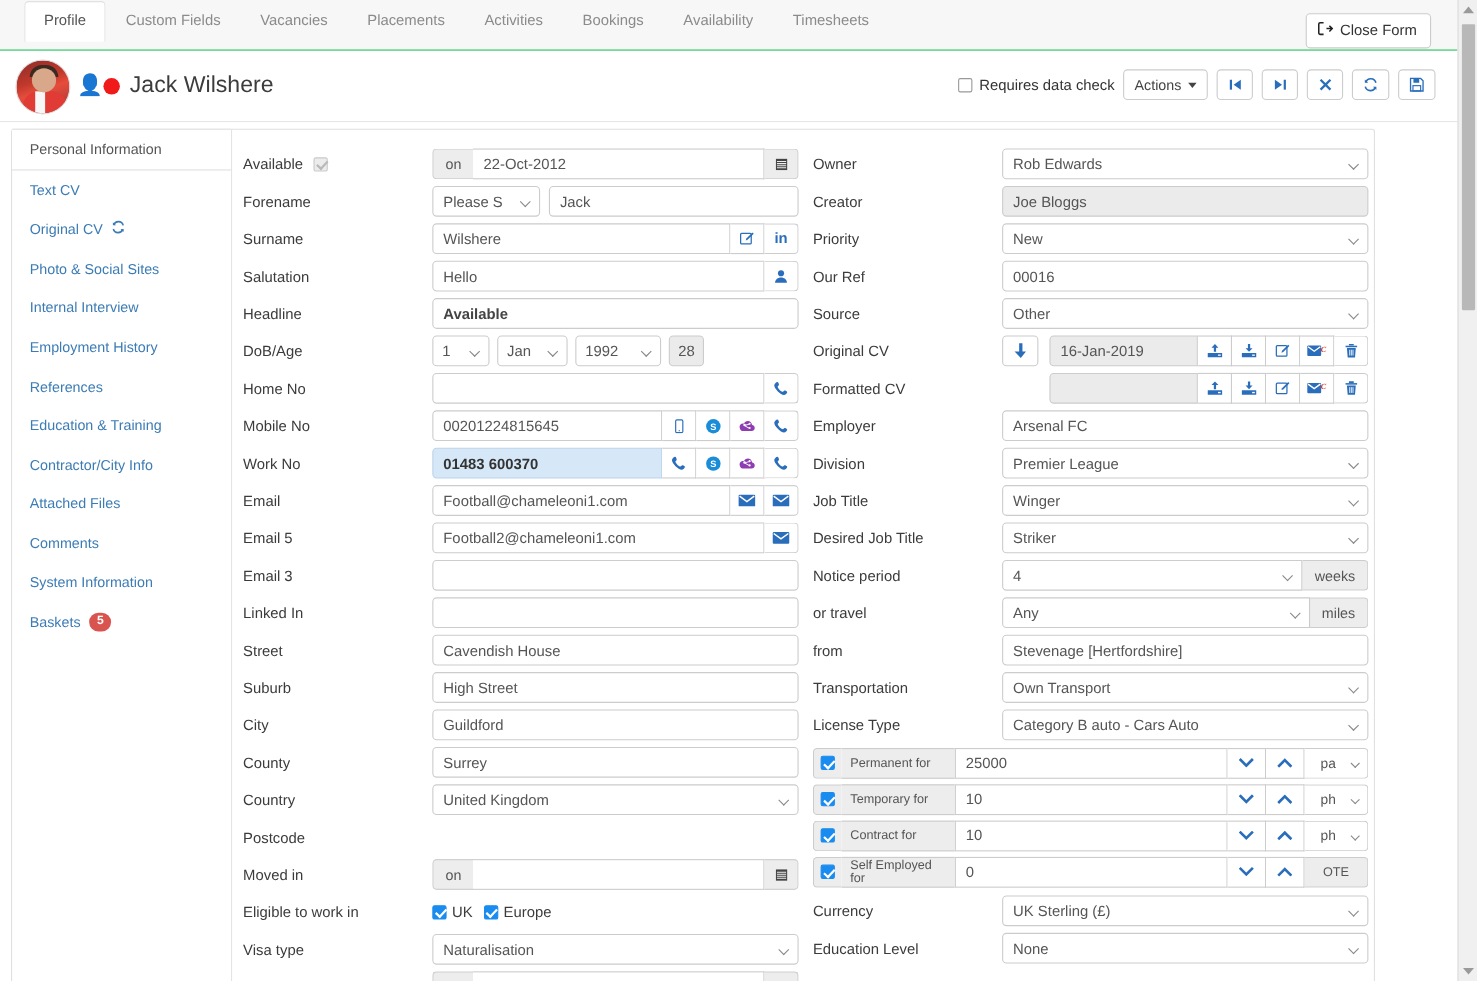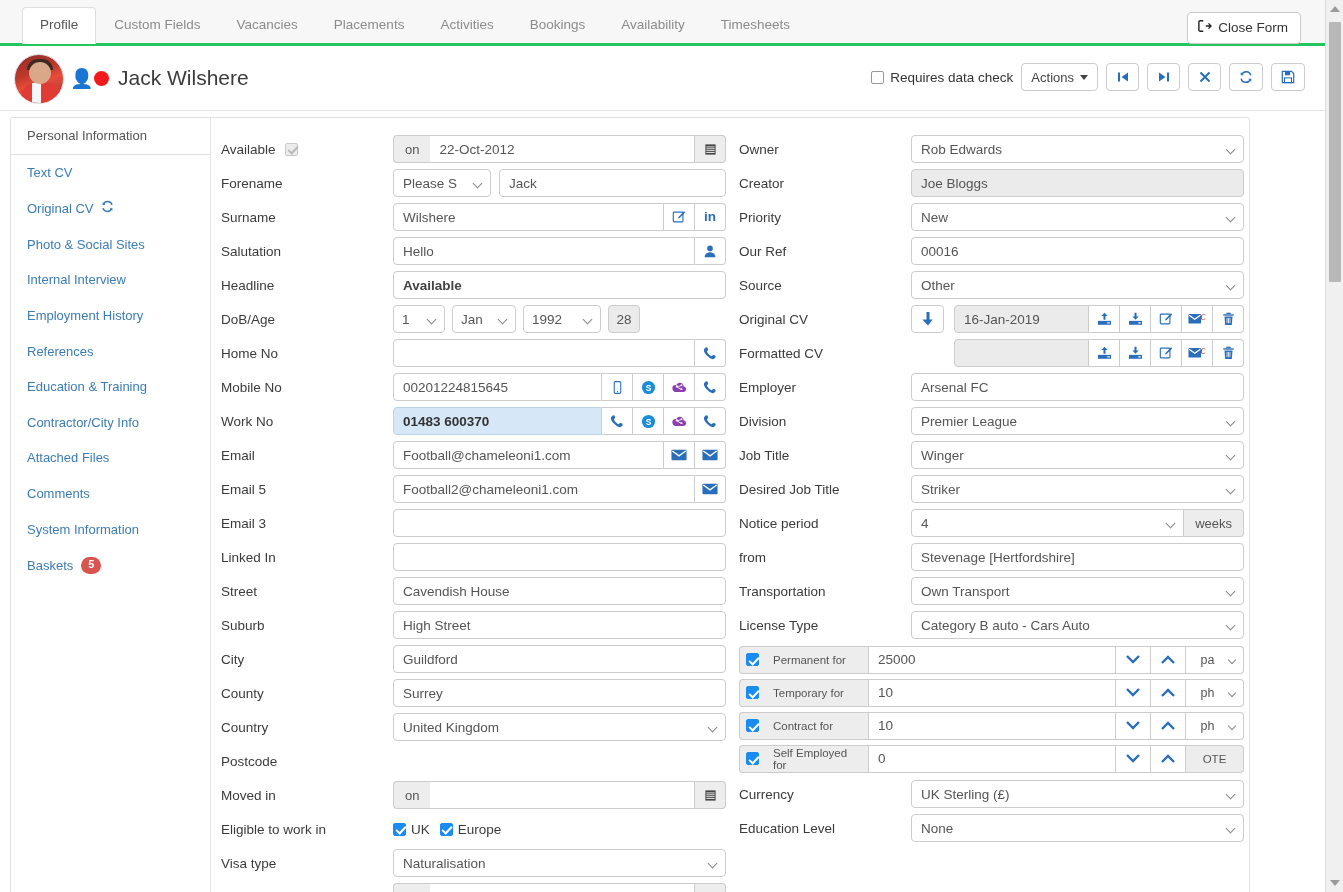--- a/index.html
+++ b/index.html
@@ -10,22 +10,22 @@
     background: #f5f5f5;
     font-family: "Liberation Sans", sans-serif;
     font-size: 13px;
     color: #333;
   }
   .page { position: relative; width: 1343px; height: 892px; background: #ffffff; }
 
   
   .tabbar {
     position: absolute; left: 0; top: 0; right: 18px; height: 46px;
-    background: #f7f7f7; border-bottom: 3px solid #22c55e;
-    display: flex; align-items: flex-end; padding-left: 22px;
+    background: #f7f7f7; border-bottom: 1px solid #22c55e;
+    display: flex; align-items: flex-start; padding-left: 22px;
   }
   .tab {
     padding: 10px 17px 11px; font-size: 13.5px; color: #8b8b8b;
     border: 1px solid transparent; border-bottom: none; cursor: pointer;
     line-height: 1.1; position: relative; top: 1px;
   }
   .tab.active {
     background: #ffffff; color: #555; border-color: #dedede;
     border-radius: 4px 4px 0 0;
   }
@@ -835,20 +835,29 @@
         <div class="lbl">Notice period</div>
         <div class="ctl">
             <div class="grp">
           <div class="sel">4</div>
           <div class="addon right">weeks</div>
         </div>
           </div>
       </div>
 
 
+      <div class="row">
+        <div class="lbl">or travel</div>
+        <div class="ctl">
+            <div class="grp">
+          <div class="sel">Any</div>
+          <div class="addon right">miles</div>
+        </div>
+          </div>
+      </div>
 
       <div class="row">
         <div class="lbl">from</div>
         <div class="ctl">
             <div class="inp">Stevenage [Hertfordshire]</div>
           </div>
       </div>
 
       <div class="row">
         <div class="lbl">Transportation</div>

